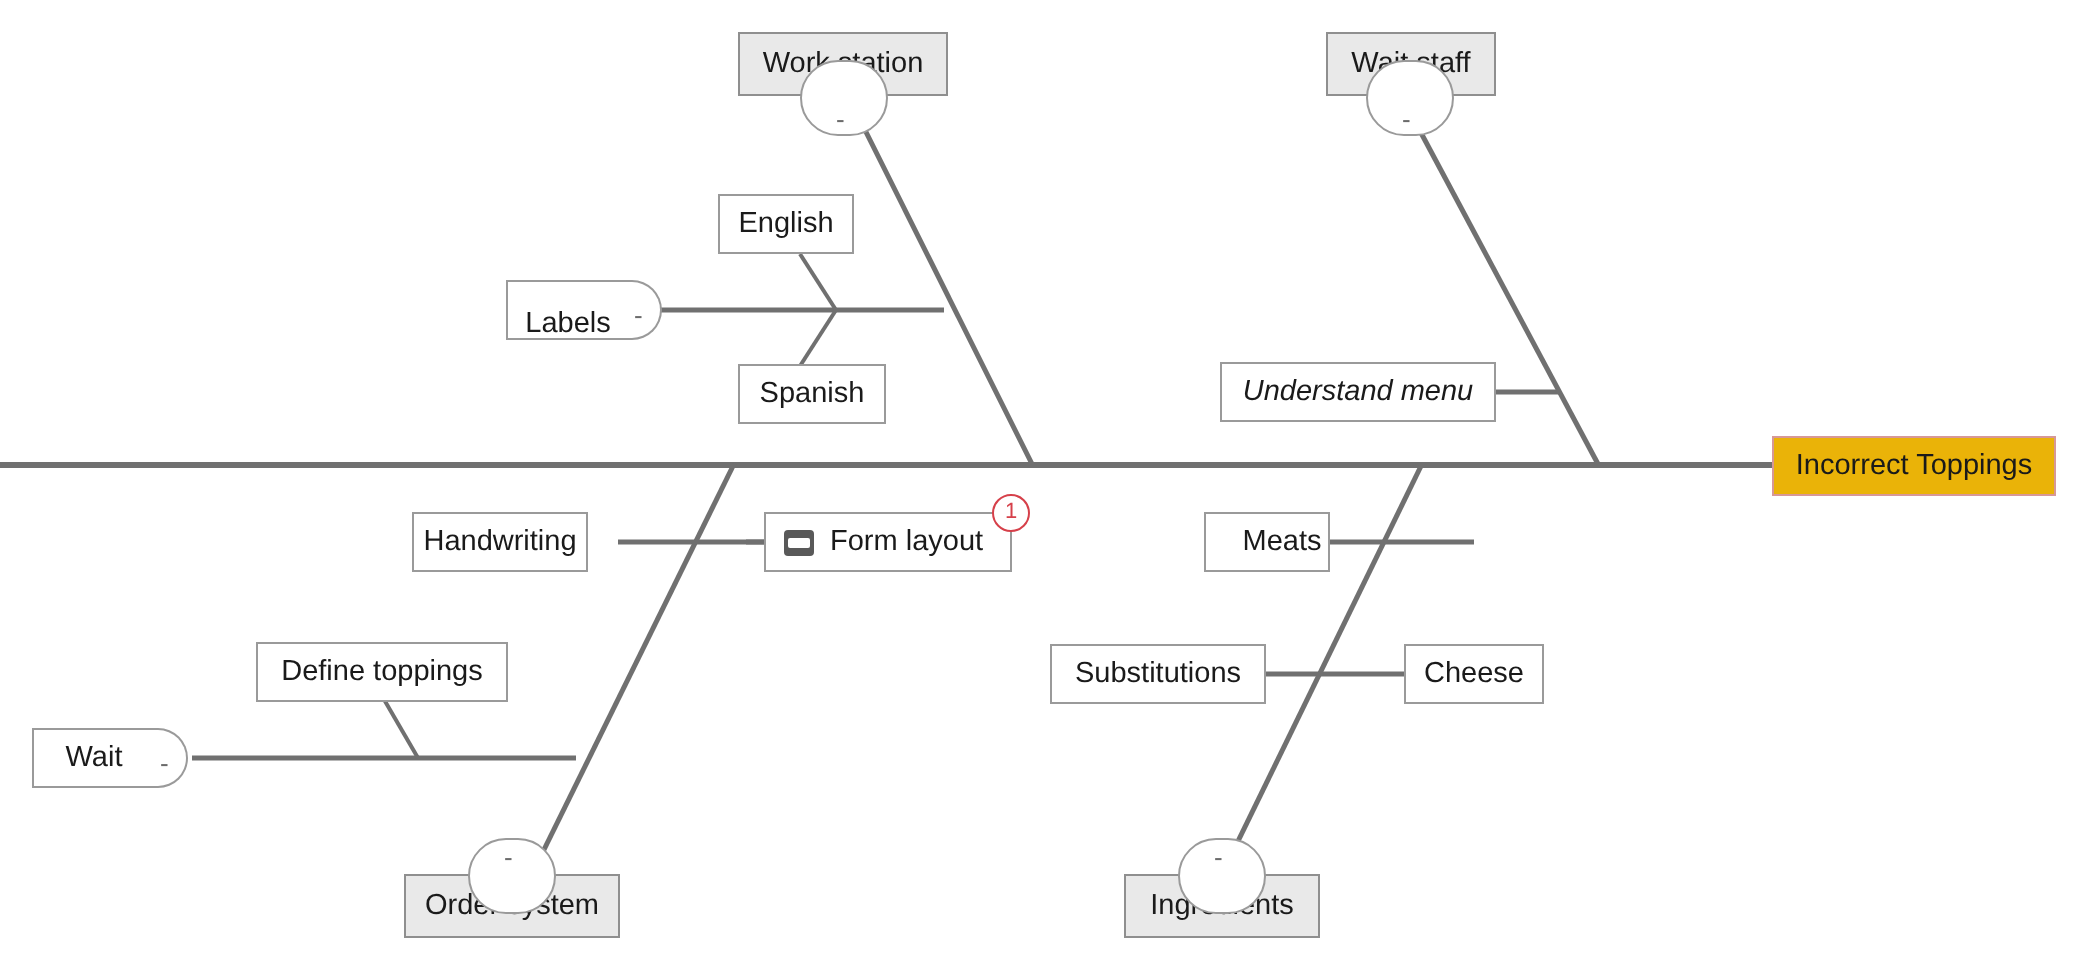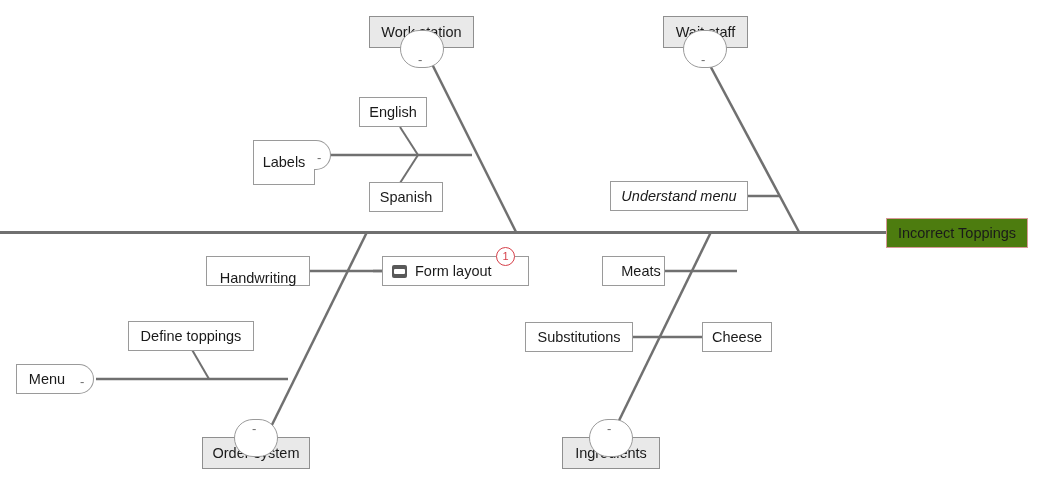--- a/index.html
+++ b/index.html
@@ -36,21 +36,21 @@
     align-items: center;
     justify-content: center;
     white-space: nowrap;
     padding: 0 10px;
   }
   .node.category {
     background: #e9e9e9;
     border-color: #8f8f8f;
   }
   .node.effect {
-    background: #4d7c0f;
+    background: #eab308;
     border-color: #d79897;
   }
   .node.with-icon {
     justify-content: flex-start;
     padding-left: 9px;
   }
   .note-icon {
     width: 15px;
     height: 13px;
     background: #595959;
@@ -213,57 +213,57 @@
   </div>
   <div class="collapse up" style="left:589px; top:419px;">
     <span class="arc"></span>
     <span class="glyph">-</span>
   </div>
 
   <div class="node effect" style="left:886px; top:218px; width:142px; height:30px;">
     <span>Incorrect Toppings</span>
   </div>
 
-  <div class="node" style="left:253px; top:140px; width:62px; height:45px;">
+  <div class="node" style="left:253px; top:140px; width:62px; height:30px;align-items:flex-end;">
     <span>Labels</span>
   </div>
   <div class="collapse right" style="left:314px; top:140px;">
     <span class="arc"></span>
     <span class="glyph">-</span>
   </div>
 
   <div class="node" style="left:359px; top:97px; width:68px; height:30px;">
     <span>English</span>
   </div>
 
   <div class="node" style="left:369px; top:182px; width:74px; height:30px;">
     <span>Spanish</span>
   </div>
 
   <div class="node" style="left:610px; top:181px; width:138px; height:30px;font-style:italic;">
     <span>Understand menu</span>
   </div>
 
   <div class="node" style="left:16px; top:364px; width:62px; height:30px;">
-    <span>Menu</span>
+    <span>Wait</span>
   </div>
   <div class="collapse right" style="left:77px; top:364px;">
     <span class="arc"></span>
     <span class="glyph">-</span>
   </div>
 
   <div class="node" style="left:128px; top:321px; width:126px; height:30px;">
     <span>Define toppings</span>
   </div>
 
-  <div class="node" style="left:206px; top:256px; width:104px; height:30px;align-items:flex-end;">
+  <div class="node" style="left:206px; top:256px; width:88px; height:30px;">
     <span>Handwriting</span>
   </div>
 
-  <div class="node with-icon" style="left:382px; top:256px; width:147px; height:30px;">
+  <div class="node with-icon" style="left:382px; top:256px; width:124px; height:30px;">
     <span class="note-icon"></span>
     <span>Form layout</span>
   </div>
   <div class="badge" style="left:496px; top:247px;">
     <span>1</span>
   </div>
 
   <div class="node" style="left:602px; top:256px; width:63px; height:30px;padding-left:25px;">
     <span>Meats</span>
   </div>

